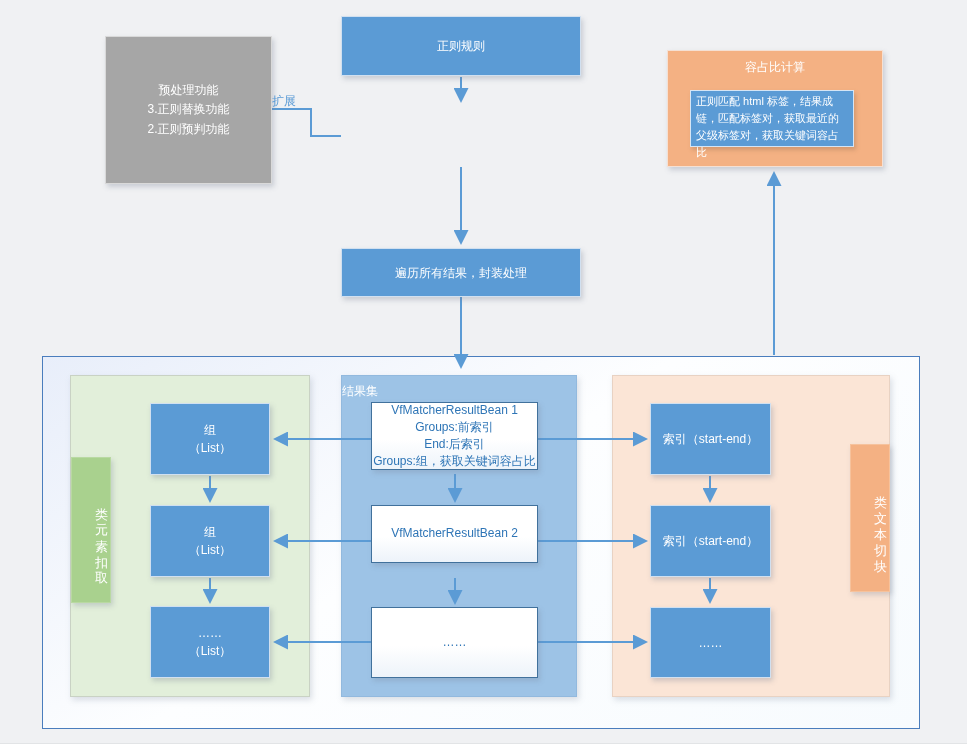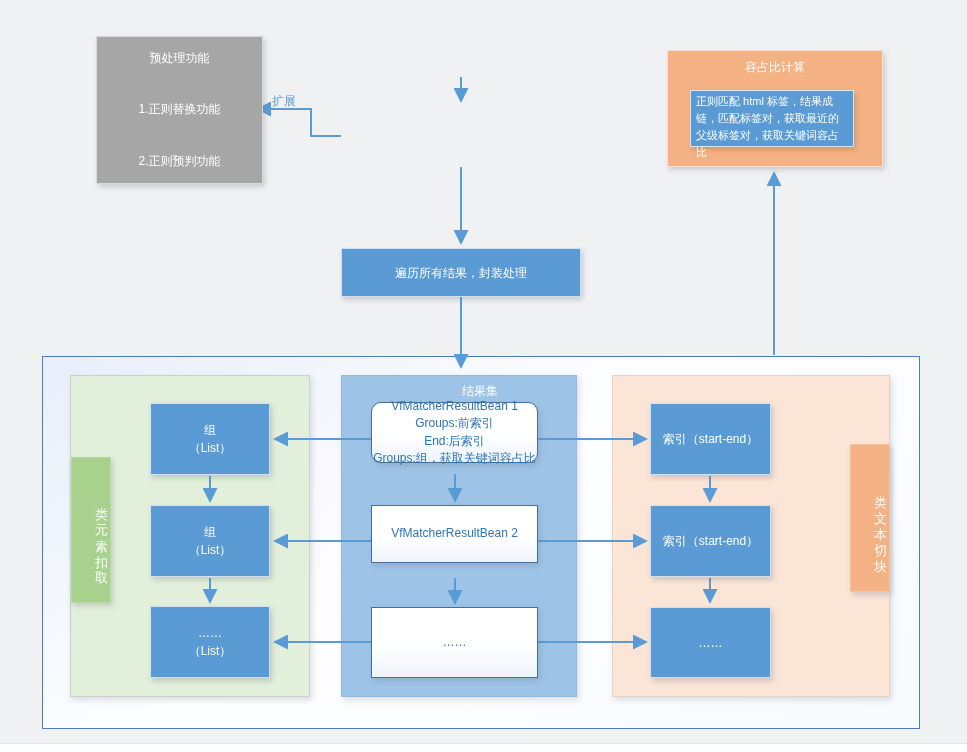--- a/index.html
+++ b/index.html
@@ -52,21 +52,21 @@
   .outer-box {
     position:absolute; left:42px; top:356px; width:878px; height:373px;
     box-sizing:border-box;
     border:1px solid #4a7dbd;
     background:linear-gradient(145deg,#e8eefa 0%,#fdfeff 45%,#f7fbfe 100%);
   }
   .panel { position:absolute; box-sizing:border-box; box-shadow:2px 3px 6px rgba(120,130,150,.25); }
   .green-panel { left:70px; top:375px; width:240px; height:322px; background:#e2efda; border:1px solid #c9d2c4; }
   .mid-panel   { left:341px; top:375px; width:236px; height:322px; background:#9dc3e6; border:1px solid #92b9de; }
   .orange-panel{ left:612px; top:375px; width:278px; height:322px; background:#fbe5d6; border:1px solid #e8d2c3; }
-  .mid-title { position:absolute; top:7px; left:0; width:100%; text-align:center; color:#ffffff; font-size:12px;padding-left:21px; }
+  .mid-title { position:absolute; top:7px; left:0; width:100%; text-align:left; color:#ffffff; font-size:12px; }
 
   .bean-node {
     background:linear-gradient(180deg,#ffffff 55%,#edf3fa 100%);
     border:1px solid #41719c; color:#2e75b6;
     font-size:12px; line-height:1.42;
     box-shadow:2px 3px 5px rgba(110,120,140,.25);
   }
 
   .v-label {
     position:absolute; box-sizing:border-box;
@@ -130,25 +130,28 @@
 
       <path d="M210 476 V500" marker-end="url(#ah)"></path>
       <path d="M210 578 V601" marker-end="url(#ah)"></path>
       <path d="M455 474 V500" marker-end="url(#ah)"></path>
       <path d="M455 578 V602" marker-end="url(#ah)"></path>
       <path d="M710 476 V500" marker-end="url(#ah)"></path>
       <path d="M710 578 V601" marker-end="url(#ah)"></path>
     </g>
   </svg>
 
-
-
-  <div class="node gray-node z5" style="left:96px; top:36px; width:167px; height:148px;gap:32px;">
+  <div class="node blue-node z5" style="left:341px; top:16px; width:240px; height:60px;">
+    <span>正则规则</span>
+  </div>
+
+
+  <div class="node gray-node z5" style="left:105px; top:36px; width:167px; height:148px;">
     <div>预处理功能</div>
-    <div>1.正则替换功能</div>
+    <div>3.正则替换功能</div>
     <div>2.正则预判功能</div>
   </div>
 
   <div class="float-label z5" style="left:272px; top:85px;">扩展</div>
 
   <div class="node blue-node z5" style="left:341px; top:248px; width:240px; height:49px;">
     <span>遍历所有结果，封装处理</span>
   </div>
 
   <div class="node orange-node z5" style="left:667px; top:50px; width:216px; height:117px;">
@@ -164,21 +167,21 @@
     <div>组</div>
     <div>（List）</div>
   </div>
   <div class="node blue-node z5" style="left:150px; top:606px; width:120px; height:72px;">
     <div>……</div>
     <div>（List）</div>
   </div>
 
   <div class="v-label v-green z5">类元素扣取</div>
 
-  <div class="node bean-node z5" style="left:371px; top:402px; width:167px; height:61px;border-radius:10px;">
+  <div class="node bean-node z5" style="left:371px; top:402px; width:167px; height:68px;">
     <div>VfMatcherResultBean 1</div>
     <div>Groups:前索引</div>
     <div>End:后索引</div>
     <div>Groups:组，获取关键词容占比</div>
   </div>
   <div class="node bean-node z5" style="left:371px; top:505px; width:167px; height:58px;">
     <span>VfMatcherResultBean 2</span>
   </div>
   <div class="node bean-node z5" style="left:371px; top:607px; width:167px; height:71px;">
     <span>……</span>

